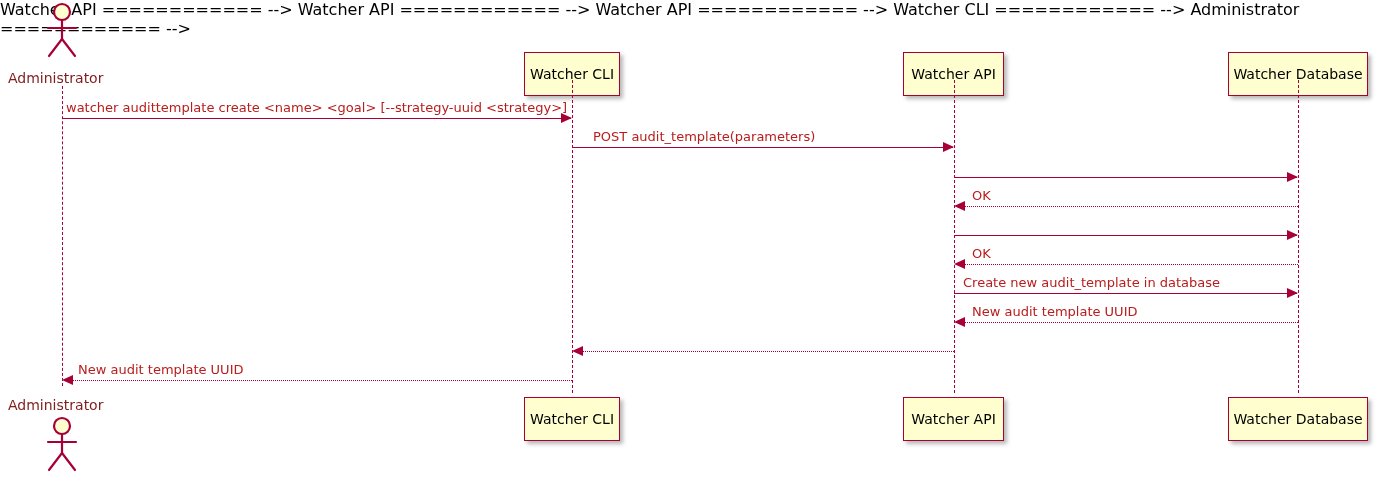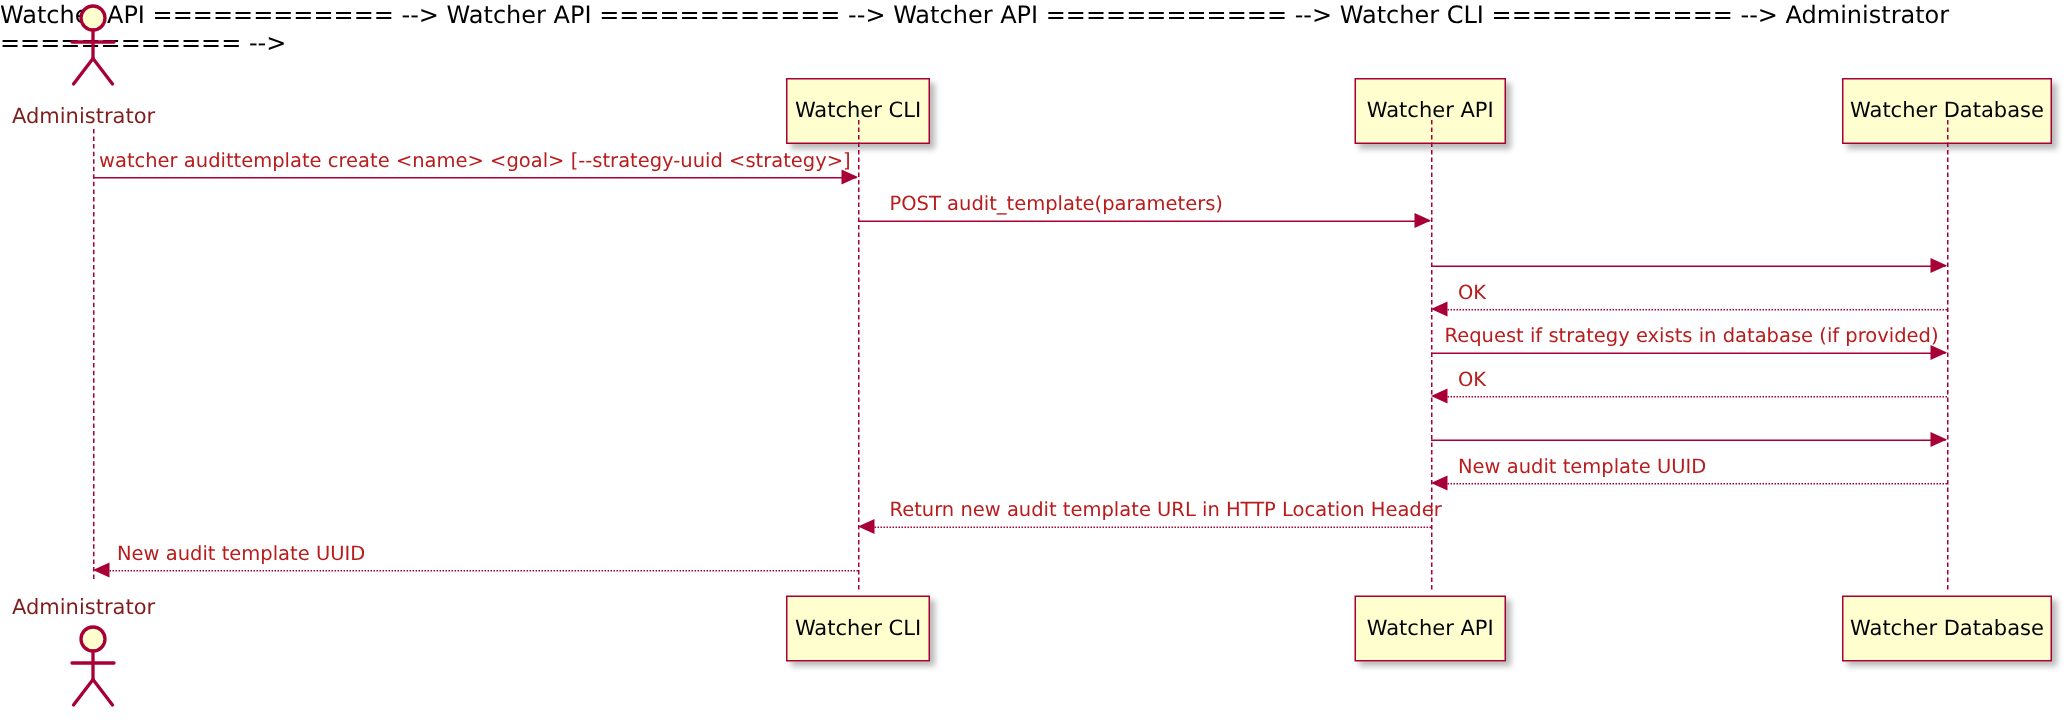--- a/index.html
+++ b/index.html
@@ -132,40 +132,39 @@
   
   <div class="msg-line" style="left:954px; top:177px; width:343px;"></div>
   <div class="arrow-head right" style="left:1287px; top:172px;"></div>
 
    Watcher API ============ --&gt;
   <div class="msg-label" style="left:972px; top:189px;">OK</div>
   <div class="msg-line dotted" style="left:965px; top:206px; width:333px;"></div>
   <div class="arrow-head left" style="left:954px; top:201px;"></div>
 
   
-  <div class="msg-label" style="left:963px; top:218px;">Request if strategy exists in database (if provided)</div>
   <div class="msg-line" style="left:954px; top:235px; width:343px;"></div>
   <div class="arrow-head right" style="left:1287px; top:230px;"></div>
 
    Watcher API ============ --&gt;
   <div class="msg-label" style="left:972px; top:247px;">OK</div>
   <div class="msg-line dotted" style="left:965px; top:264px; width:333px;"></div>
   <div class="arrow-head left" style="left:954px; top:259px;"></div>
 
   
+  <div class="msg-label" style="left:963px; top:276px;">Create new audit_template in database</div>
   <div class="msg-line" style="left:954px; top:293px; width:343px;"></div>
   <div class="arrow-head right" style="left:1287px; top:288px;"></div>
 
    Watcher API ============ --&gt;
   <div class="msg-label" style="left:972px; top:305px;">New audit template UUID</div>
   <div class="msg-line dotted" style="left:965px; top:322px; width:333px;"></div>
   <div class="arrow-head left" style="left:954px; top:317px;"></div>
 
    Watcher CLI ============ --&gt;
-  <div class="msg-label" style="left:593px; top:334px;">Return new audit template URL in HTTP Location Header</div>
   <div class="msg-line dotted" style="left:583px; top:351px; width:371px;"></div>
   <div class="arrow-head left" style="left:572px; top:346px;"></div>
 
    Administrator ============ --&gt;
   <div class="msg-label" style="left:78px; top:363px;">New audit template UUID</div>
   <div class="msg-line dotted" style="left:73px; top:380px; width:499px;"></div>
   <div class="arrow-head left" style="left:62px; top:375px;"></div>
 
   
   <div class="actor-label" style="left:8px; top:398px;">Administrator</div>

